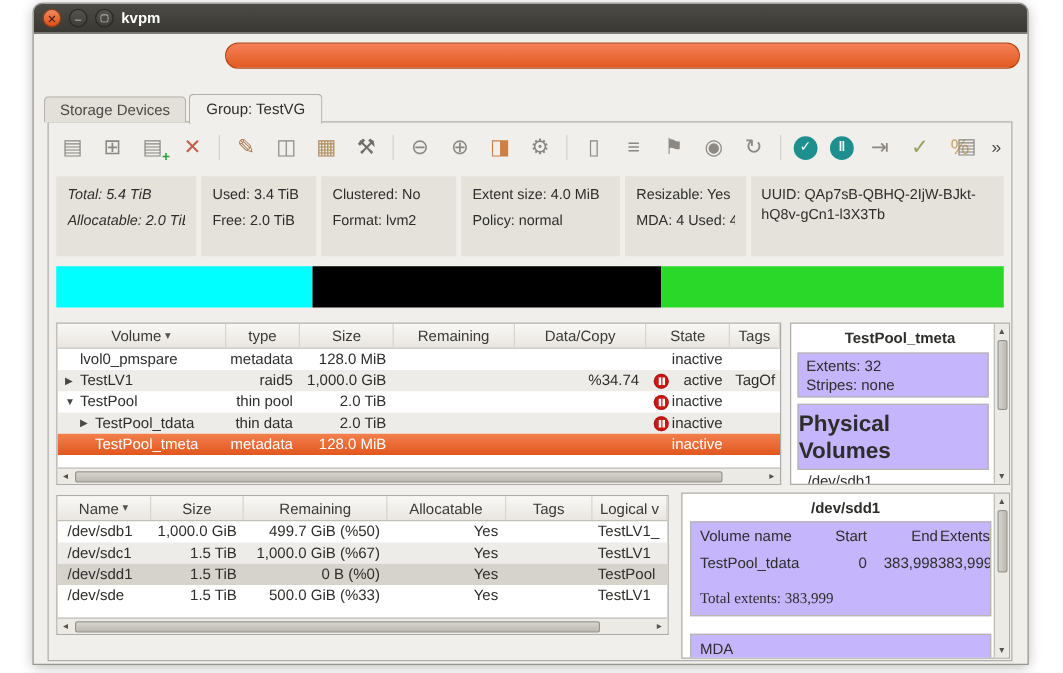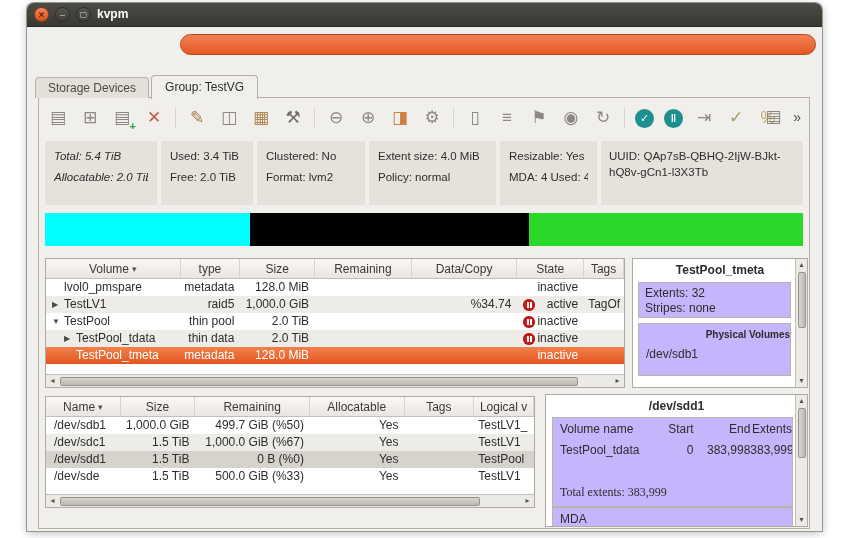--- a/index.html
+++ b/index.html
@@ -103,26 +103,26 @@
   .vthumb{width:8px;background:linear-gradient(90deg,#d8d5cf,#bcb9b3);border:1px solid #96938c;
           border-radius:2px;margin-top:1px;flex:none;}
   .vthumb.h1{height:56px;}.vthumb.h2{height:50px;}
 
   
   .lvpanel{left:593px;top:160px;width:176px;height:130px;}
   .ptitle{font-weight:bold;text-align:center;font-size:12px;margin-top:4px;}
   .subbox{position:absolute;border:1px solid #b8b5af;font-size:12px;background:#c4b5fd;}
   .lvbox1{left:5px;top:23px;width:153px;height:36px;padding:3px 6px;line-height:15px;}
   .lvbox2{left:5px;top:64px;width:153px;height:53px;}
-  .pvhead{font-weight:bold;text-align:right;margin-top:5px;font-size:10px;}
+  .pvhead{font-weight:bold;text-align:left;margin-top:5px;font-size:18px;}
   .pvitem{padding-left:7px;margin-top:7px;font-size:12px;}
 
   
   .devpanel{left:506px;top:296px;width:263px;height:133px;}
-  .devbox{left:6px;top:22px;width:241px;height:90px;overflow:hidden;}
+  .devbox{left:6px;top:22px;width:241px;height:76px;overflow:hidden;}
   .devhead,.devrow{display:flex;height:21px;align-items:center;font-size:12px;white-space:nowrap;}
   .dv0{width:104px;padding-left:7px;overflow:hidden;}
   .dv1{width:44px;text-align:right;}
   .dv2{width:60px;text-align:right;}
   .dv3{width:44px;text-align:right;overflow:hidden;}
   .devtotal{position:absolute;left:7px;bottom:6px;font-size:12px;font-family:Liberation Serif, serif;}
   .devclip{left:6px;top:112px;width:241px;height:40px;padding:4px 7px;font-size:12px;}
 </style>
 </head>
 <body>

